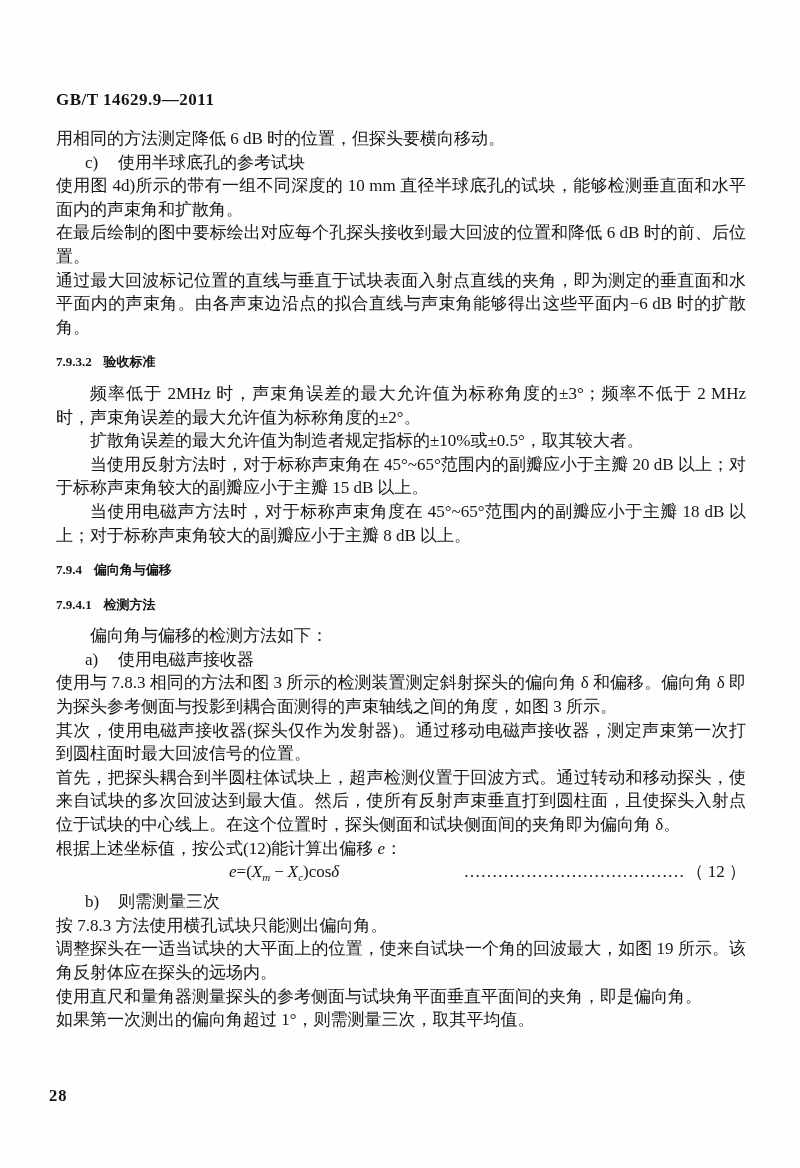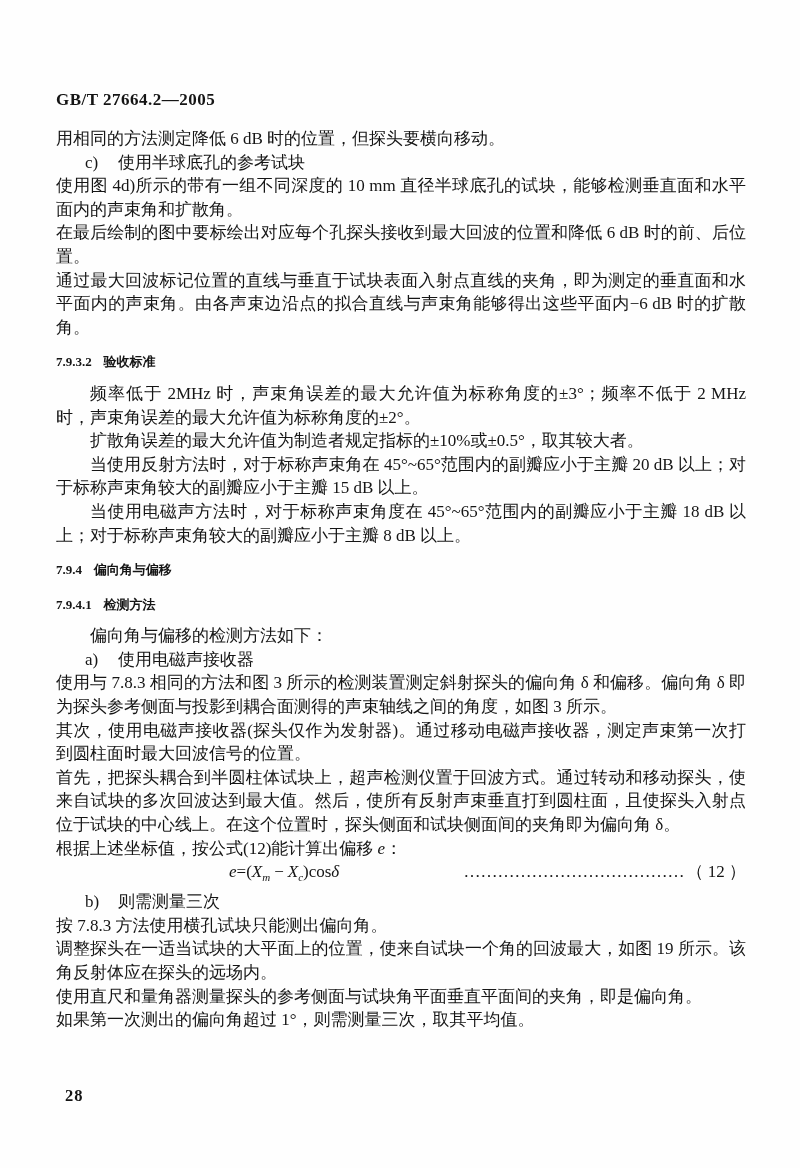--- a/index.html
+++ b/index.html
@@ -29,30 +29,30 @@
   .h-title { margin-left:0.9em; }
   .var { font-style:italic; font-family:"Liberation Serif",serif; }
   .var sub, sub.sub { font-size:11px; font-style:italic; }
   .formula-row { display:flex; align-items:baseline; margin-left:62px; }
   .formula { margin-left:111px; white-space:nowrap; font-size:17px; }
   .formula .op { font-style:normal; }
   .minus { padding:0 4px; }
   .leader { flex:1; overflow:hidden; white-space:nowrap; margin:0 2px 0 10px; text-align:right; }
   .eq-num { white-space:nowrap; }
   .page-number {
-    position:absolute; left:65px; top:1086px;
+    position:absolute; left:49px; top:1086px;
     font-size:16.5px; letter-spacing:1px; font-weight:600;
   }
 </style>
 </head>
 <body>
 
 <div class="page">
 
-  <div class="running-header">GB/T 27664.2—2005</div>
+  <div class="running-header">GB/T 14629.9—2011</div>
 
   <div class="doc-body">
 
     <p class="hang">用相同的方法测定降低 6 dB 时的位置，但探头要横向移动。</p>
 
     <div class="li">
       <span class="li-label">c)</span>
       <span class="li-text">使用半球底孔的参考试块</span>
     </div>
 

